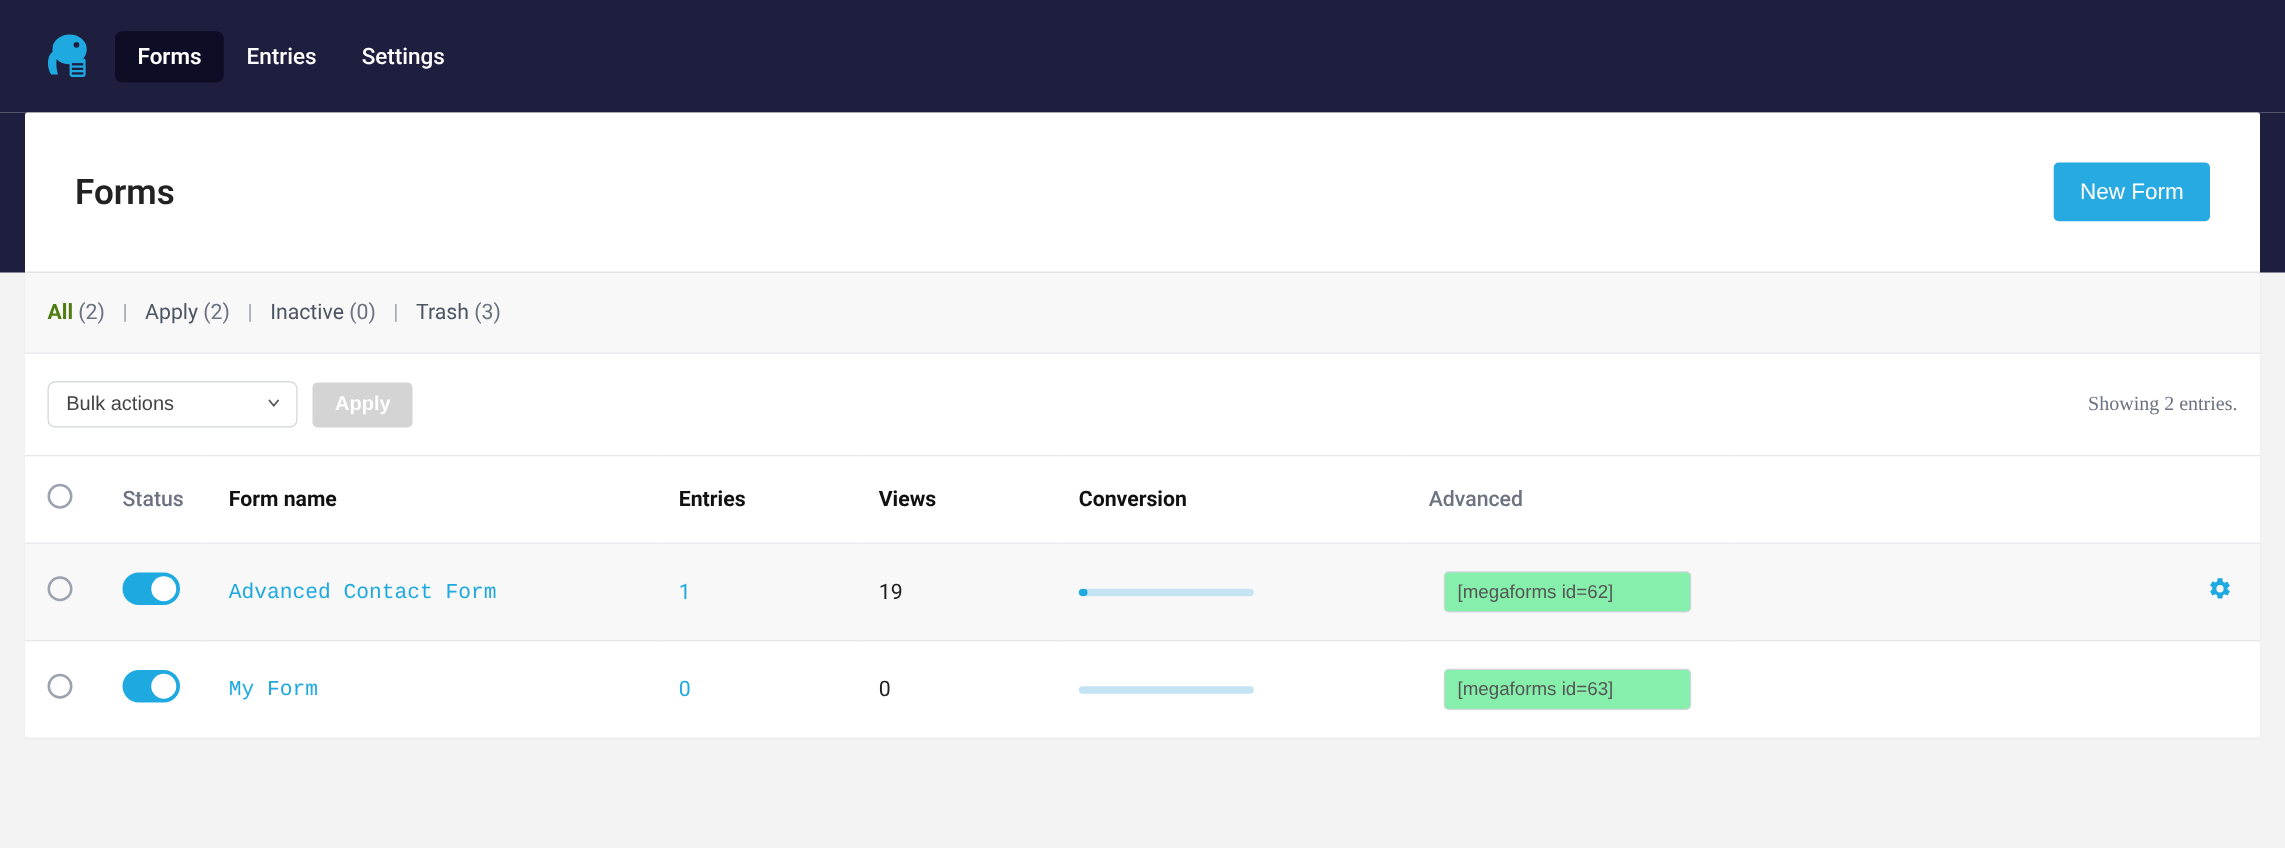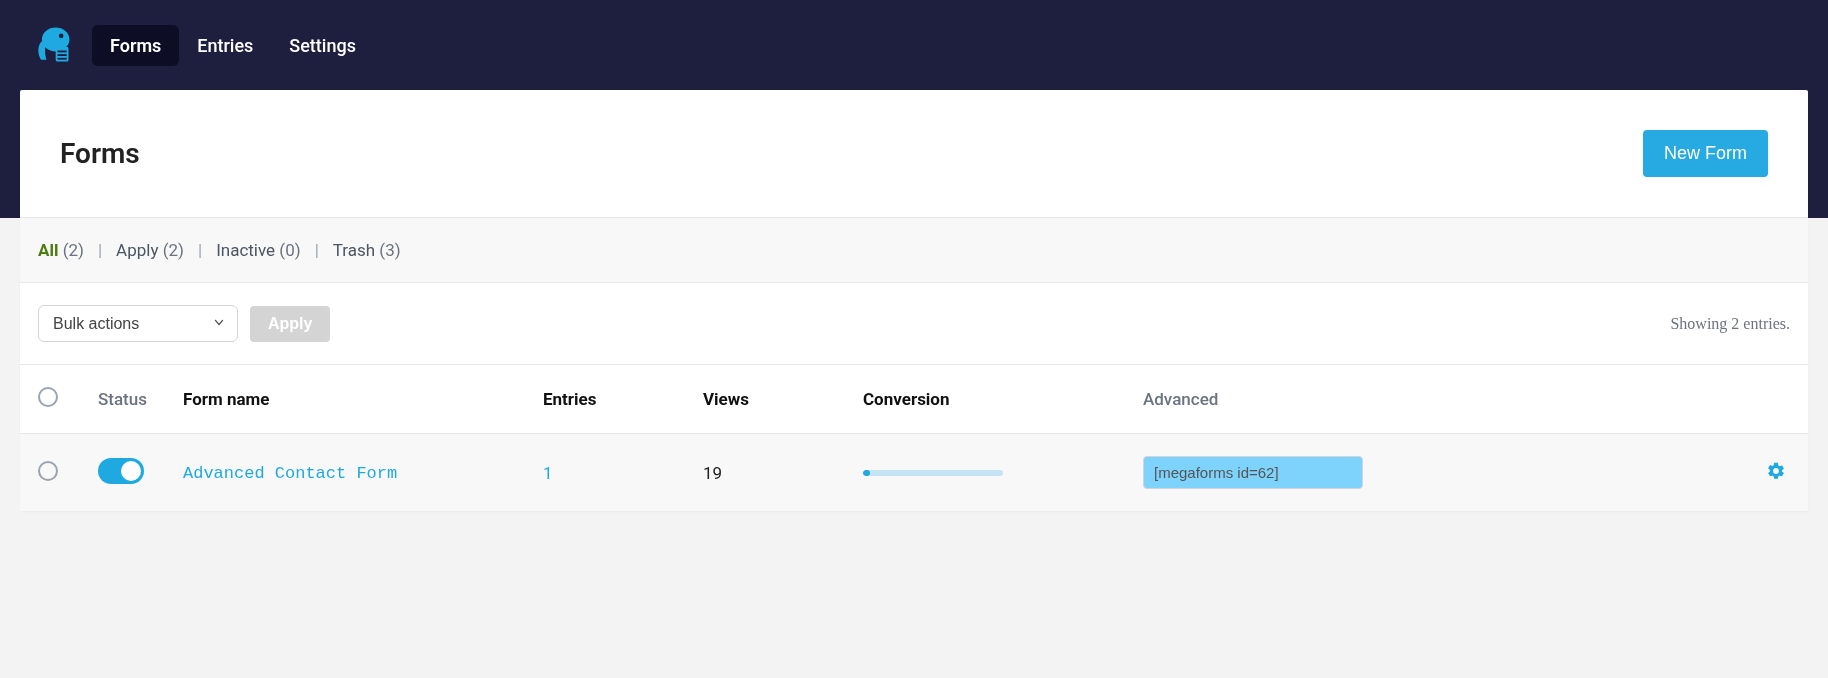--- a/index.html
+++ b/index.html
@@ -184,21 +184,21 @@
   .num-blue{color:var(--blue);}
 
   .conv-bar{
     width:140px;height:6px;background:var(--bar-bg);border:none;border-radius:3px;position:relative;overflow:hidden;
   }
   .conv-bar .fill{
     position:absolute;left:0;top:0;bottom:0;background:var(--blue);border-radius:3px;
   }
 
   .short-input{
-    border:1px solid #d1d5db;border-radius:4px;padding:7px 10px;font-size:15px;width:220px;color:#555;background:#7dd3fc;
+    border:1px solid #d1d5db;border-radius:4px;padding:7px 10px;font-size:15px;width:198px;color:#555;background:#86efac;margin-left:12px;
   }
 
   .gear{color:var(--blue);cursor:pointer;}
 
   th.right, td.right{text-align:right;padding-right:34px;}
 </style>
 </head>
 <body>
 
 <div class="topbar">
@@ -294,16 +294,31 @@
             <div class="conv-bar">
               <div class="fill" style="width: 5%;"></div>
             </div>
           </td>
           <td><input type="text" readonly="" class="short-input" value="[megaforms id=62]" style=""></td>
           <td></td>
           <td class="right"><span class="gear"><svg width="20" height="20" viewBox="0 0 24 24" fill="currentColor">
                 <path d="M19.14 12.94a7.07 7.07 0 0 0 .05-.94 7.07 7.07 0 0 0-.05-.94l2.03-1.58a.5.5 0 0 0 .12-.64l-1.92-3.32a.5.5 0 0 0-.61-.22l-2.39.96a7.22 7.22 0 0 0-1.62-.94l-.36-2.54A.5.5 0 0 0 13.9 2h-3.8a.5.5 0 0 0-.49.42l-.36 2.54c-.58.24-1.12.55-1.62.94l-2.39-.96a.5.5 0 0 0-.61.22L2.71 8.48a.5.5 0 0 0 .12.64l2.03 1.58c-.3.31-.5.63-.5.94s.2.63.5.94L2.83 14.16a.5.5 0 0 0-.12.64l1.92 3.32c.14.24.43.34.61.22l2.39-.96c.5.39 1.04.7 1.62.94l.36 2.54c.4.24.25.42.49.42h3.8c.24 0 .45-.18.49-.42l.36-2.54c.58-.24 1.12-.55 1.62-.94l2.39.96c.18.12.47.02.61-.22l1.92-3.32a.5.5 0 0 0-.12-.64l-2.03-1.58ZM12 15.5A3.5 3.5 0 1 1 12 8.5a3.5 3.5 0 0 1 0 7Z"></path>
               </svg></span></td>
         </tr>
+        <tr>
+          <td><span class="radio-circle"></span></td>
+          <td><span class="toggle"><span class="knob"></span></span></td>
+          <td><span class="link">My Form</span></td>
+          <td><span class="num-blue">0</span></td>
+          <td>0</td>
+          <td>
+            <div class="conv-bar">
+              <div class="fill" style="width: 0%;"></div>
+            </div>
+          </td>
+          <td><input type="text" readonly="" class="short-input" value="[megaforms id=63]" style=""></td>
+          <td></td>
+          <td class="right"></td>
+        </tr>
       </tbody>
   </table>
 
 </div>
 
 </body></html>

